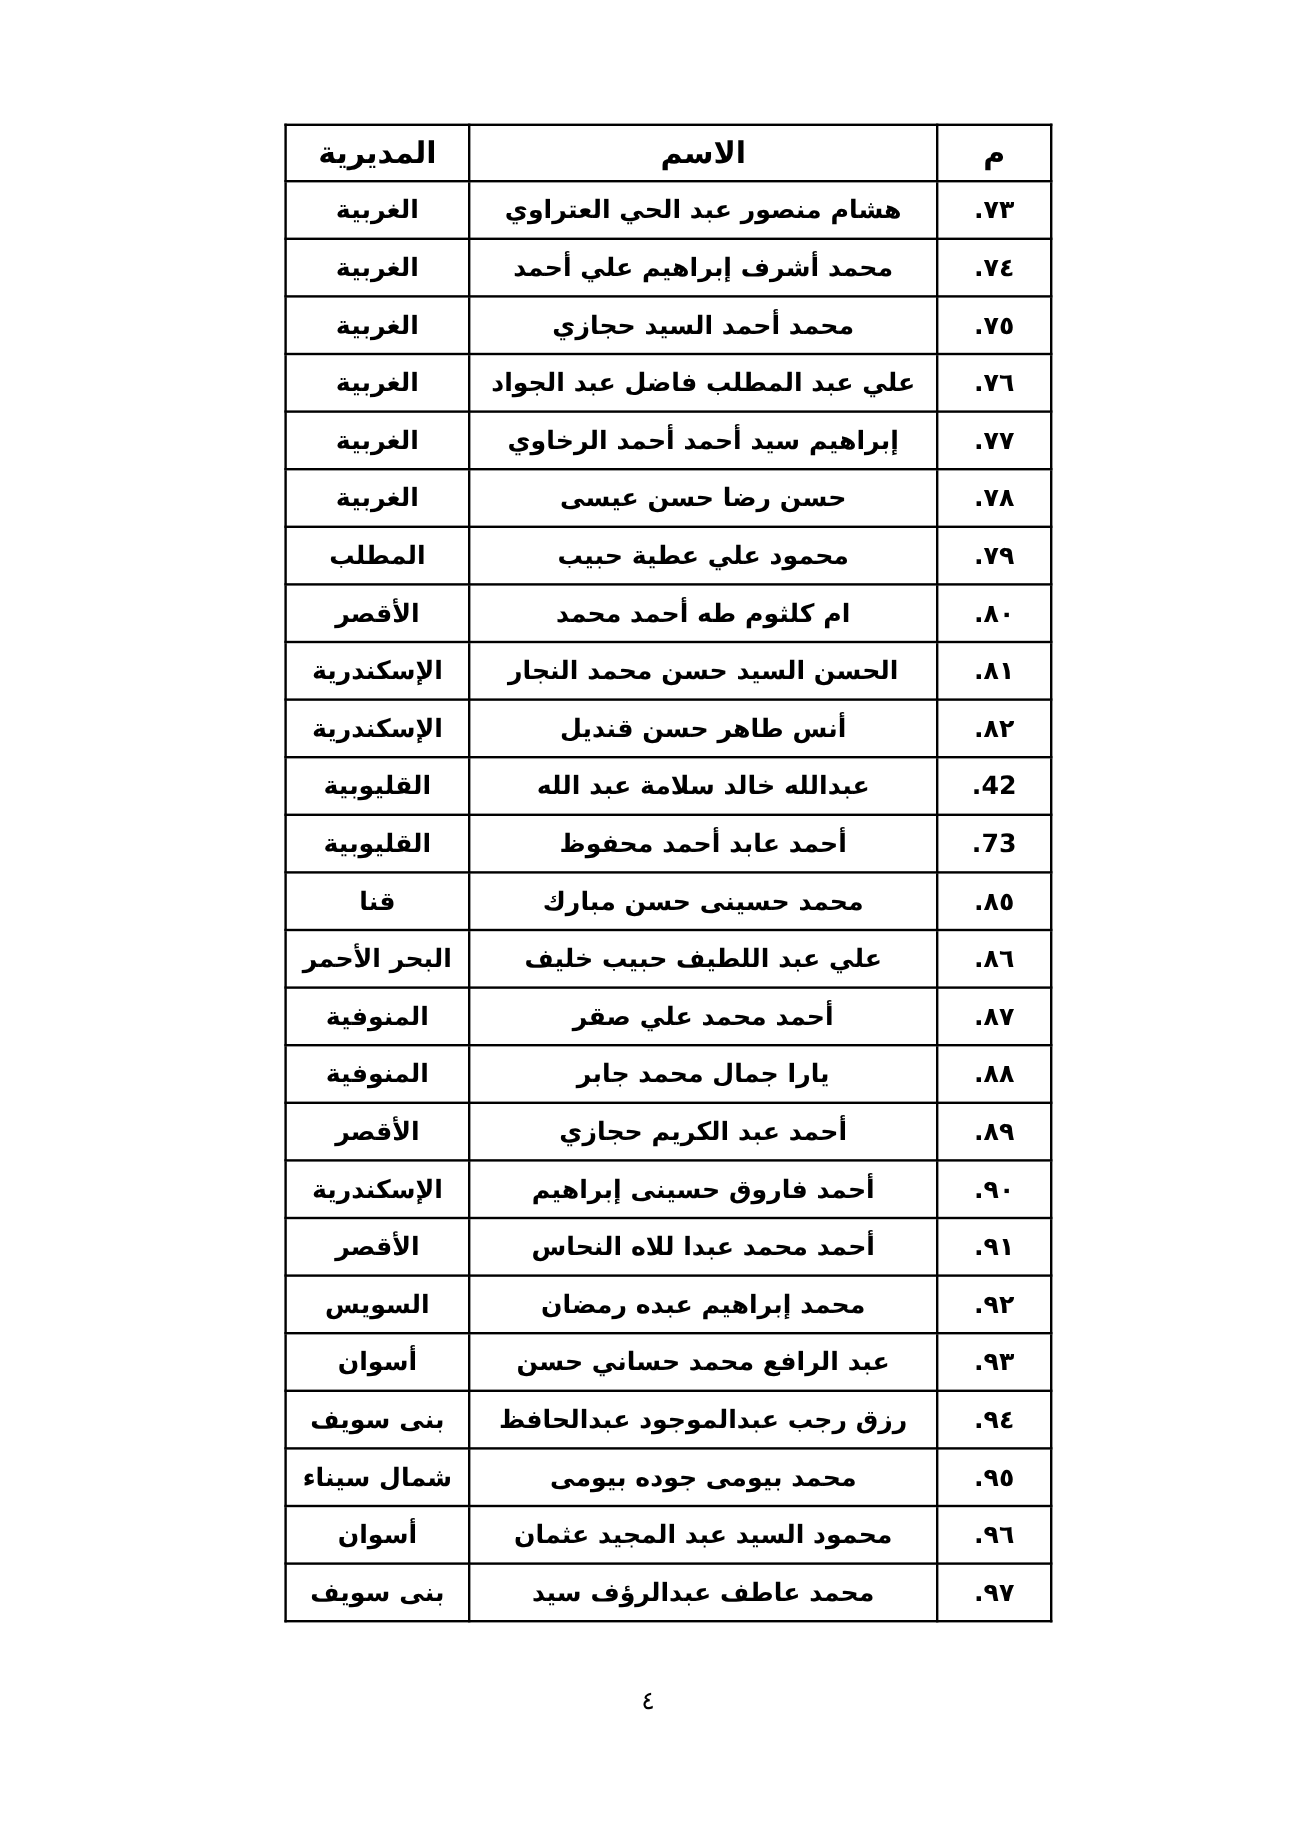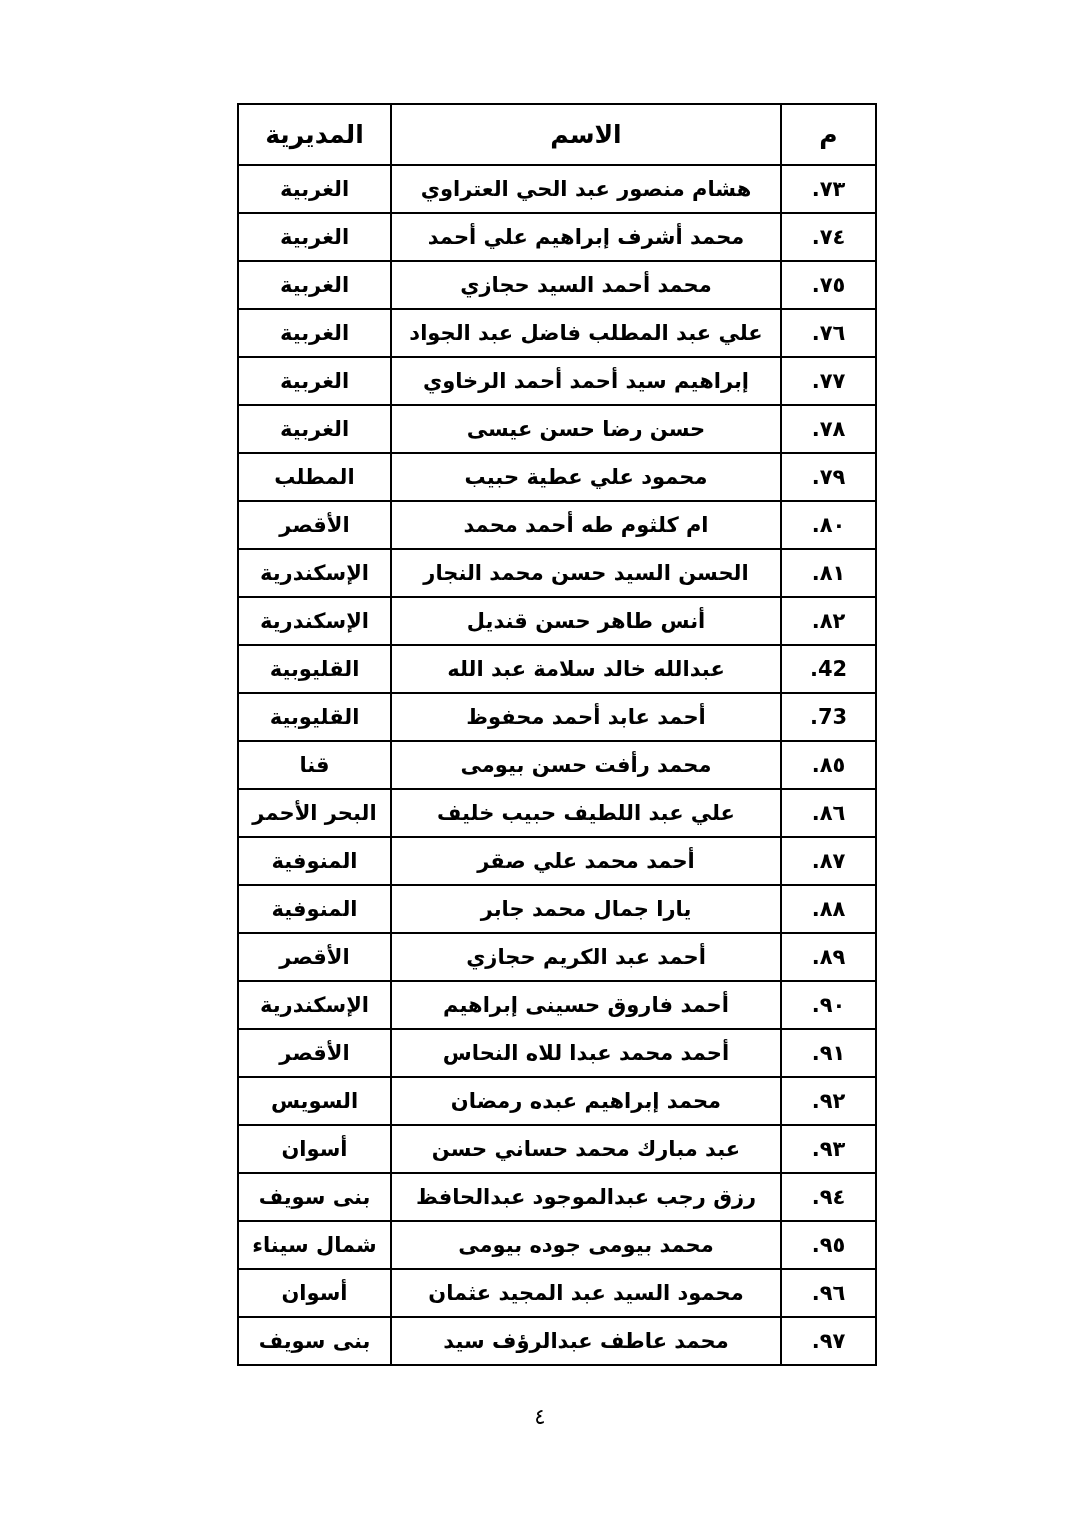--- a/index.html
+++ b/index.html
@@ -32,21 +32,21 @@
     border: 2px solid #000000;
     text-align: center;
     vertical-align: middle;
     font-weight: bold;
     color: #000000;
     padding: 2px 6px;
     overflow: hidden;
     white-space: nowrap;
   }
   table.roster th {
-    height: 61px;
+    height: 47px;
     font-size: 25px;
   }
   table.roster td {
     height: 48px;
     font-size: 21px;
   }
   col.col-serial { width: 95px; }
   col.col-name { width: 390px; }
   col.col-directorate { width: 153px; }
   .page-number {
@@ -133,21 +133,21 @@
           <td>عبدالله خالد سلامة عبد الله</td>
           <td>القليوبية</td>
         </tr>
         <tr>
           <td>73.</td>
           <td>أحمد عابد أحمد محفوظ</td>
           <td>القليوبية</td>
         </tr>
         <tr>
           <td>٨٥.</td>
-          <td>محمد رأفت حسن بيومى</td>
+          <td>محمد حسينى حسن مبارك</td>
           <td>قنا</td>
         </tr>
         <tr>
           <td>٨٦.</td>
           <td>علي عبد اللطيف حبيب خليف</td>
           <td>البحر الأحمر</td>
         </tr>
         <tr>
           <td>٨٧.</td>
           <td>أحمد محمد علي صقر</td>
@@ -173,21 +173,21 @@
           <td>أحمد محمد عبدا للاه النحاس</td>
           <td>الأقصر</td>
         </tr>
         <tr>
           <td>٩٢.</td>
           <td>محمد إبراهيم عبده رمضان</td>
           <td>السويس</td>
         </tr>
         <tr>
           <td>٩٣.</td>
-          <td>عبد مبارك محمد حساني حسن</td>
+          <td>عبد الرافع محمد حساني حسن</td>
           <td>أسوان</td>
         </tr>
         <tr>
           <td>٩٤.</td>
           <td>رزق رجب عبدالموجود عبدالحافظ</td>
           <td>بنى سويف</td>
         </tr>
         <tr>
           <td>٩٥.</td>
           <td>محمد بيومى جوده بيومى</td>

